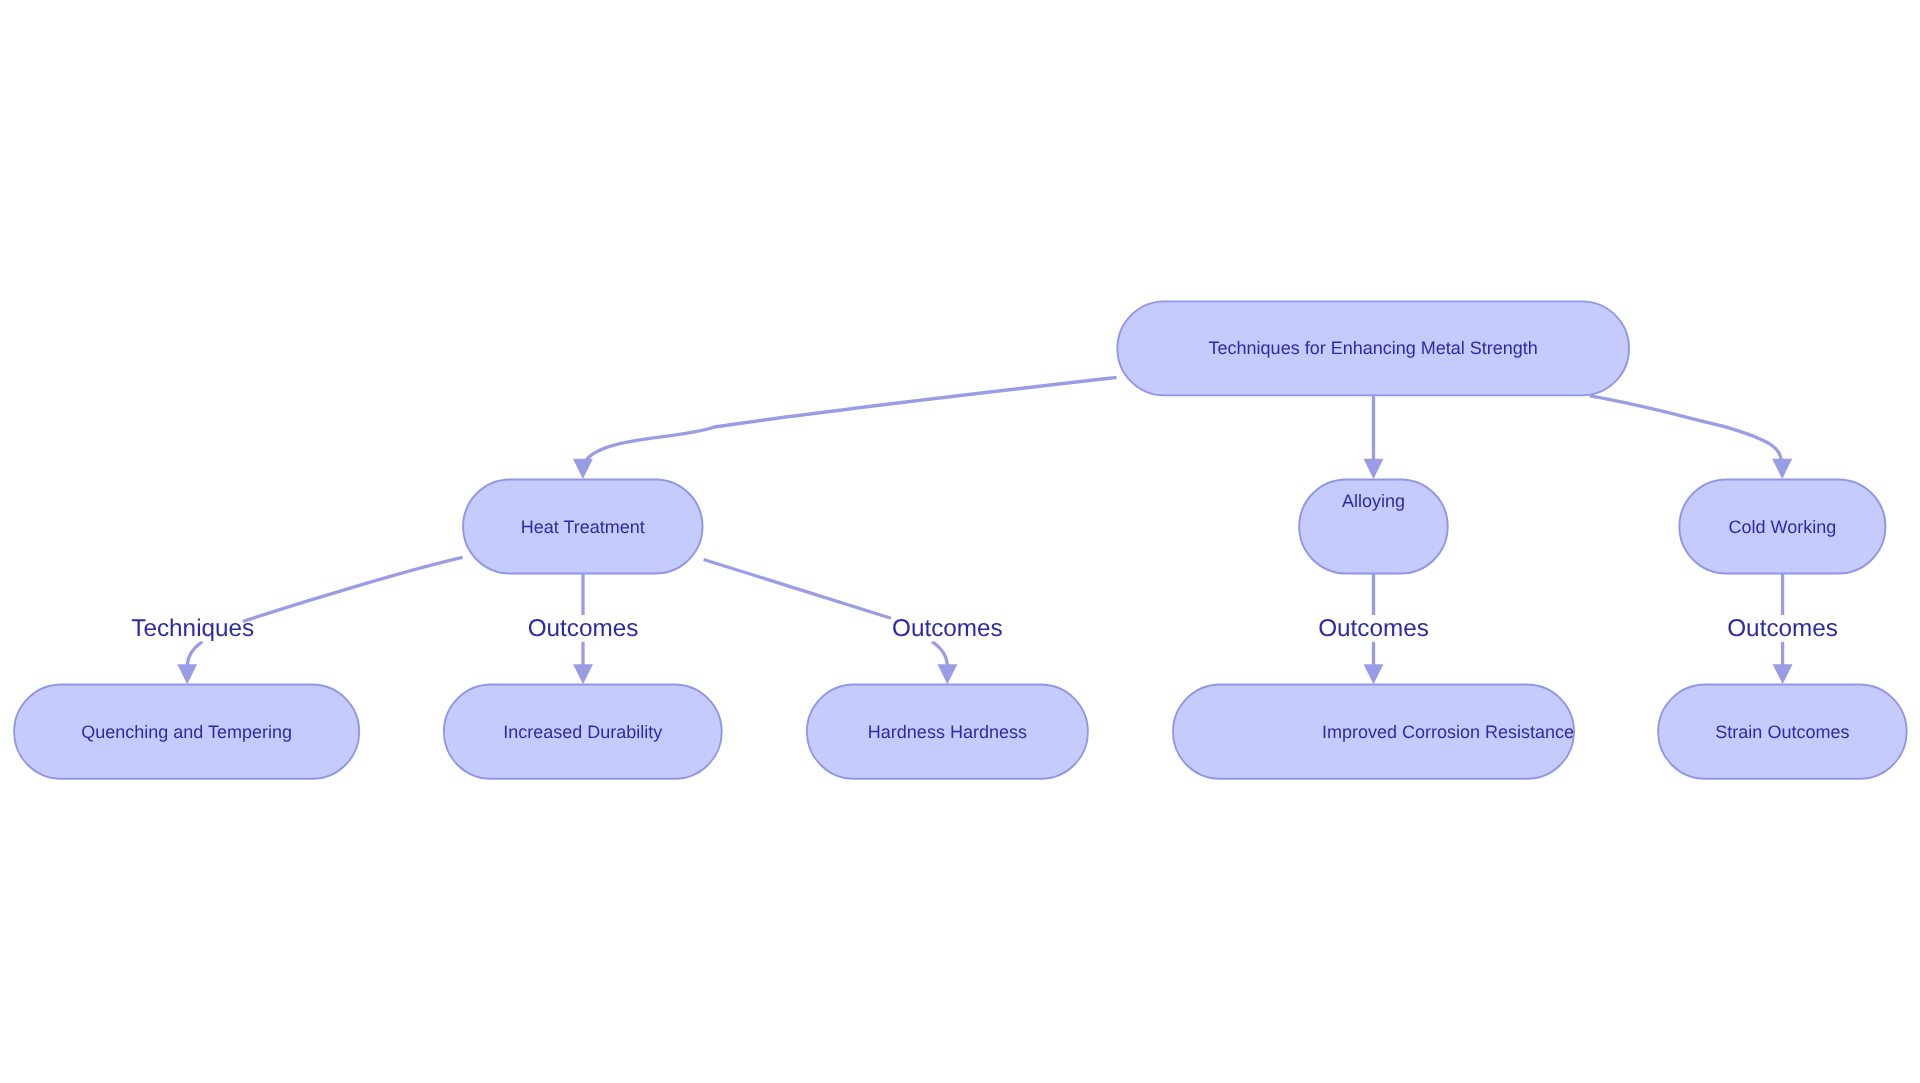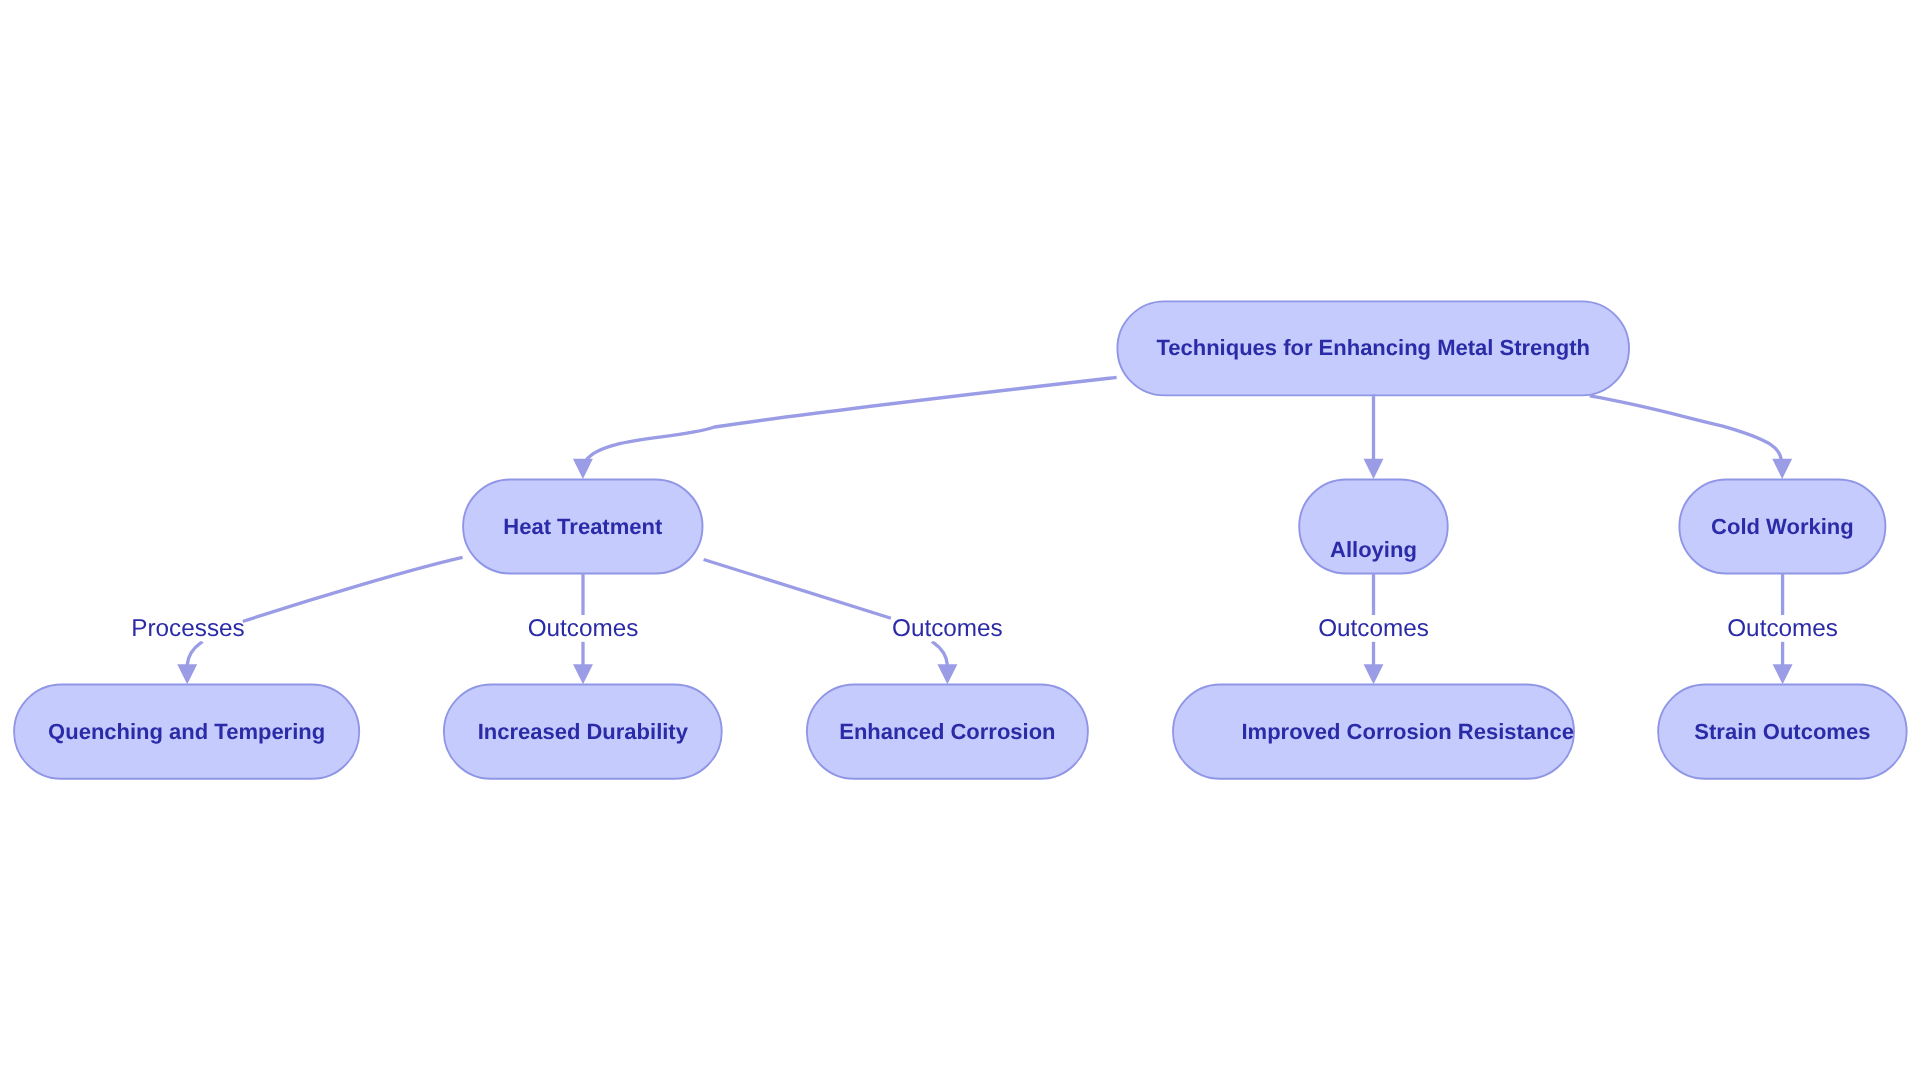--- a/index.html
+++ b/index.html
@@ -5,21 +5,21 @@
   html,body{margin:0;padding:0;background:#ffffff;}
   body{width:1920px;height:1083px;overflow:hidden;
        font-family:"Liberation Sans",sans-serif;-webkit-font-smoothing:antialiased;text-rendering:geometricPrecision;}
   #stage{position:relative;width:1920px;height:1083px;background:#ffffff;}
   svg#edges{position:absolute;left:0;top:0;width:1920px;height:1083px;}
   svg#shapes{position:absolute;left:0;top:0;width:1920px;height:1083px;}
   .epath{fill:none;stroke:#9a9ce6;stroke-width:3.3;stroke-linecap:butt;stroke-linejoin:round;}
   .ahead{fill:#9a9ce6;stroke:none;}
   .nrect{fill:#c6cbfd;stroke:#9096e6;stroke-width:1.9;}
   .node{position:absolute;display:flex;align-items:center;justify-content:center;
-        color:#2b2ba8;font-size:22px;line-height:1;white-space:nowrap;box-sizing:border-box;font-weight:bold;}
+        color:#2b2ba8;font-size:18px;line-height:1;white-space:nowrap;box-sizing:border-box;}
   .elabel{position:absolute;background:#ffffff;color:#2b2ba8;font-size:24.3px;
           line-height:25.5px;white-space:nowrap;text-align:center;
           transform:translate(-50%,-50%);}
 </style>
 </head>
 <body>
 
 <div id="stage">
   <svg id="shapes" viewBox="0 0 1920 1083">
       <rect x="1117.40" y="301.40" width="511.60" height="94.00" rx="47.00" ry="47.00" class="nrect"></rect>
@@ -55,42 +55,42 @@
       <path d="M1782.6,641.8 L1782.6,665.0" class="epath"></path>
       <path d="M1772.6499999999999,664.1999999999999 L1792.55,664.1999999999999 L1782.6,684.3 Z" class="ahead"></path>
     </svg>
   <div id="nodes">
       <div class="node" style="left: 1117.4px; top: 301.4px; width: 511.6px; height: 94px;">
         <span>Techniques for Enhancing Metal Strength</span>
       </div>
       <div class="node" style="left: 463.1px; top: 479.5px; width: 239.4px; height: 94px; align-items: center;">
         <span>Heat Treatment</span>
       </div>
-      <div class="node" style="left: 1299.2px; top: 467px; width: 148.5px; height: 94px; align-items: flex-end;">
+      <div class="node" style="left: 1299.2px; top: 454px; width: 148.5px; height: 94px;">
         <span>Alloying</span>
       </div>
       <div class="node" style="left: 1679.4px; top: 479.5px; width: 206px; height: 94px;">
         <span>Cold Working</span>
       </div>
       <div class="node" style="left: 14.1px; top: 684.5px; width: 345.1px; height: 94.3px; align-items: center;">
         <span>Quenching and Tempering</span>
       </div>
       <div class="node" style="left: 443.9px; top: 684.5px; width: 277.8px; height: 94.3px;">
         <span>Increased Durability</span>
       </div>
       <div class="node" style="left: 806.9px; top: 684.5px; width: 281px; height: 94.3px;">
-        <span>Enhanced Corrosion</span>
+        <span>Hardness Hardness</span>
       </div>
       <div class="node" style="left: 1173px; top: 684.5px; width: 401px; height: 94.3px; justify-content: flex-end;">
         <span>Improved Corrosion Resistance</span>
       </div>
       <div class="node" style="left: 1658.15px; top: 684.5px; width: 248.5px; height: 94.3px;">
         <span>Strain Outcomes</span>
       </div>
     </div>
   <div id="labels">
-      <div class="elabel" style="left: 186.8px; top: 628.6px; width: 111px;">Processes</div>
+      <div class="elabel" style="left: 186.8px; top: 628.6px; width: 111px;">Techniques</div>
       <div class="elabel" style="left: 583px; top: 628.6px; width: 111px;">Outcomes</div>
       <div class="elabel" style="left: 947.4px; top: 628.6px; width: 111px;">Outcomes</div>
       <div class="elabel" style="left: 1373.5px; top: 628.6px; width: 111px;">Outcomes</div>
       <div class="elabel" style="left: 1782.6px; top: 628.6px; width: 111px;">Outcomes</div>
     </div>
 </div>
 
 </body></html>

